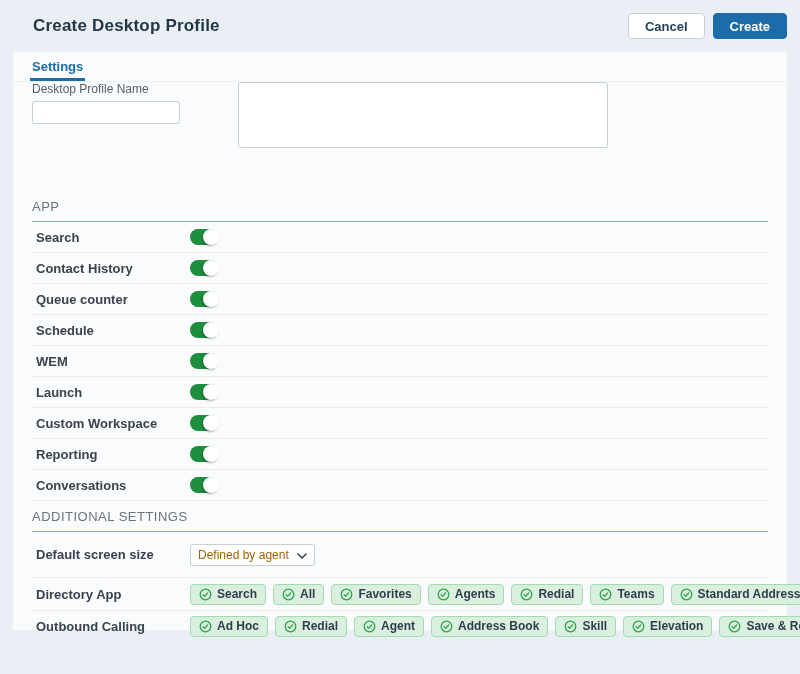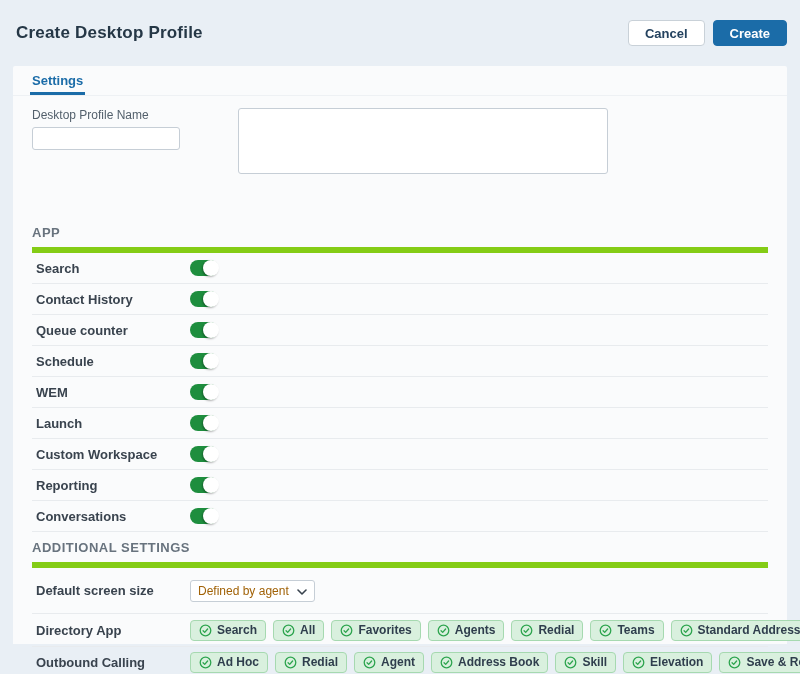--- a/index.html
+++ b/index.html
@@ -5,25 +5,25 @@
   * { margin:0; padding:0; box-sizing:border-box; }
   html,body { width:800px; height:674px; }
   body {
     background:#e9eff5;
     font-family:"Liberation Sans", sans-serif;
     overflow:hidden;
     color:#39434e;
   }
   
   .topbar {
-    height:66px;
+    height:52px;
     display:flex;
     align-items:center;
     justify-content:space-between;
-    padding:0 13px 0 16px;
+    padding:0 13px 0 33px;
   }
   .topbar h1 {
     font-size:17px;
     font-weight:700;
     color:#253746;
     letter-spacing:0.2px;
   }
   .topbar-actions { display:flex; gap:8px; }
   .btn {
     height:26px;
@@ -59,21 +59,21 @@
   .tab {
     font-size:13px;
     font-weight:700;
     color:#1b6ca8;
     padding:7px 2px 4px 2px;
     border-bottom:3px solid #1b6ca8;
     cursor:pointer;
   }
   .content { padding:0 19px; }
   
-  .form-row { display:flex; margin-top:12px; }
+  .form-row { display:flex; }
   .field label {
     display:block;
     font-size:12px;
     color:#53606c;
     margin-bottom:5px;
   }
   .field-name { margin-right:58px; }
   .text-input {
     width:148px;
     height:23px;
@@ -91,25 +91,25 @@
     border-radius:3px;
     background:#fff;
     resize:none;
     font-family:"Liberation Sans", sans-serif;
     font-size:13px;
     padding:4px 6px;
   }
   
   .section-title {
     font-size:13px;
-    font-weight:700;
+    font-weight:400;
     color:#68737e;
     letter-spacing:0.5px;
     padding-bottom:7px;
-    border-bottom:6px solid #84cc16;
+    border-bottom:1px solid #84cc16;
   }
   .app-title { margin-top:47px; }
   .addl-title { padding-top:8px; }
   .toggle-row {
     height:31px;
     display:flex;
     align-items:center;
     border-bottom:1px solid #e8ebee;
     padding-left:4px;
   }

